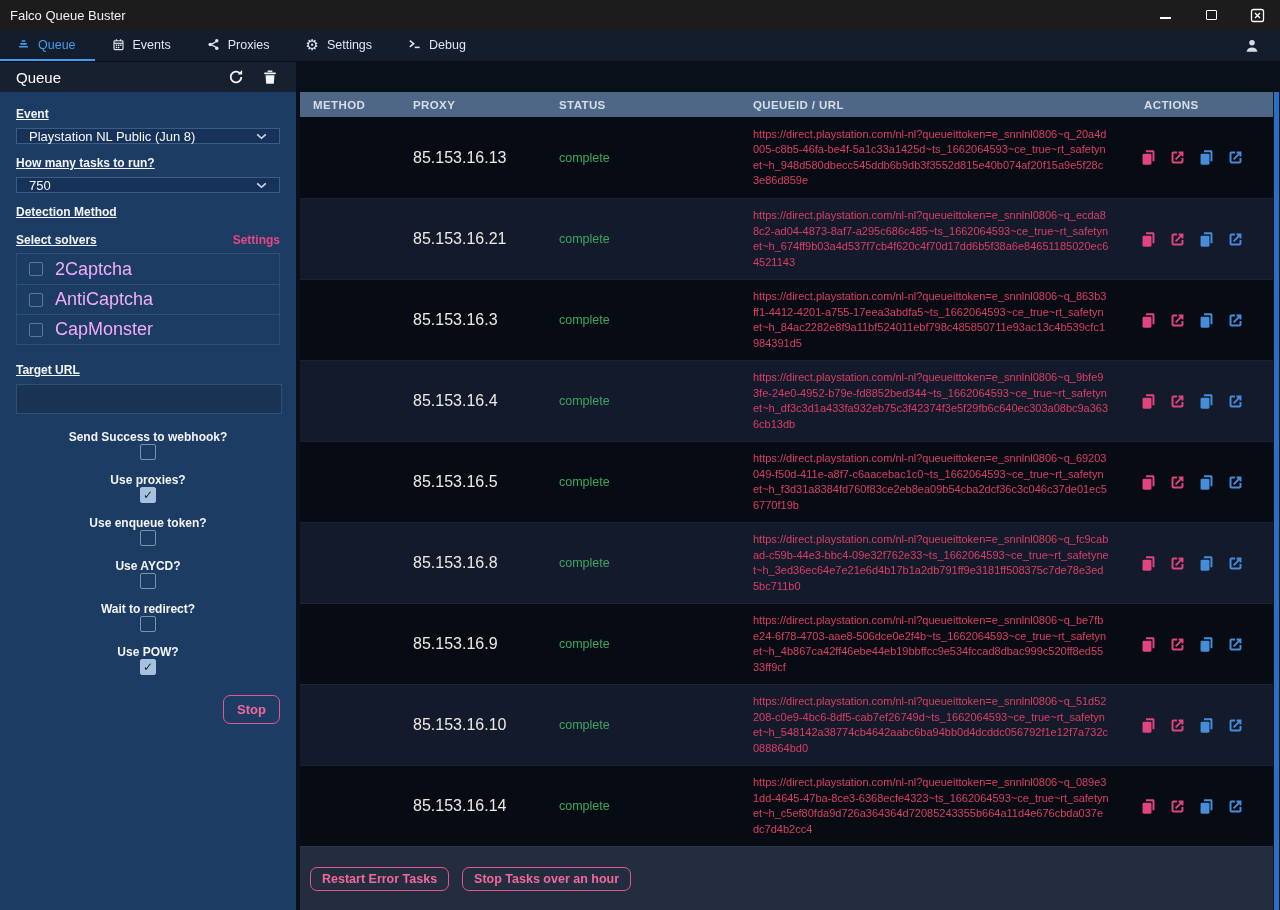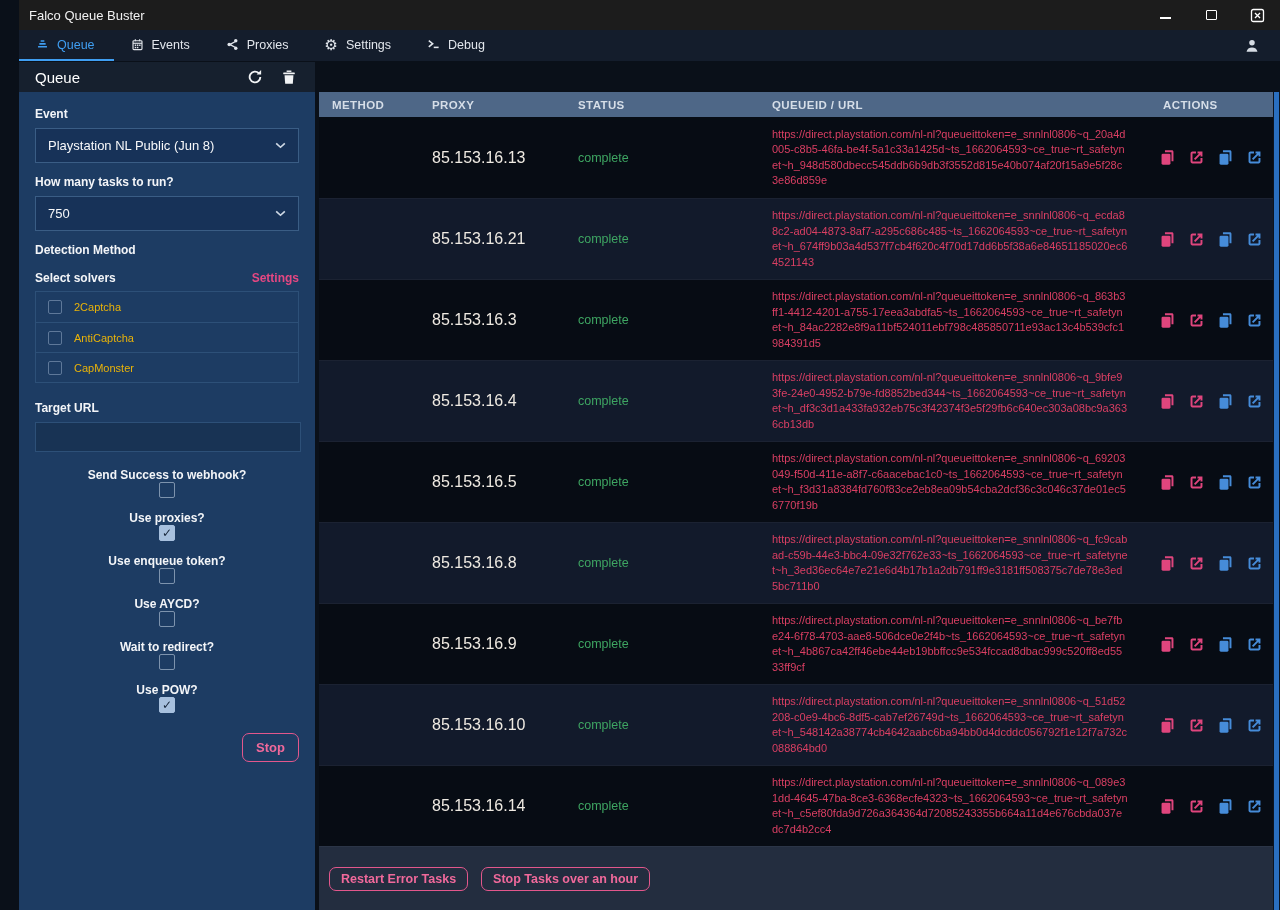--- a/index.html
+++ b/index.html
@@ -1,18 +1,18 @@
 <!DOCTYPE html>
 <html><head>
 <meta charset="utf-8">
 <style>
   * { margin:0; padding:0; box-sizing:border-box; }
   html,body { width:1280px; height:910px; overflow:hidden; background:#0a1019;
     font-family:"Liberation Sans","DejaVu Sans",sans-serif; }
-  .app { width:1280px; height:910px; display:flex; flex-direction:column;padding-left:19px; }
+  .app { width:1280px; height:910px; display:flex; flex-direction:column; }
 
   
   .titlebar { height:30px; background:#1c1c1c; display:flex; align-items:center; color:#f0f0f0; }
   .titlebar .title { font-size:13px; padding-left:10px; flex:1; }
   .win-controls { display:flex; height:100%; }
   .win-btn { width:46px; height:100%; display:flex; align-items:center; justify-content:center; color:#ffffff; cursor:default; }
   .min-glyph { width:11px; height:2px; background:#fff; display:block; margin-top:6px; }
   .max-glyph { width:11px; height:10px; border:1.5px solid #fff; display:block; border-radius:1px; }
   .win-btn svg { width:15px; height:15px; }
 
@@ -29,29 +29,29 @@
   
   .content { flex:1; display:flex; min-height:0; }
 
   
   .sidebar { width:300px; background:#1d3c63; border-right:4px solid #0a1019; display:flex; flex-direction:column; }
   .sidebar-header { height:30px; background:#16202e; display:flex; align-items:center; color:#fff; padding:0 18px 0 16px; }
   .panel-title { font-size:15px; flex:1; }
   .hdr-icon { color:#f2f4f6; margin-left:18px; cursor:default; }
   .hdr-icon .ic { width:16px; height:16px; }
   .sidebar-body { flex:1; padding-top:3px; color:#f3f5f8; }
-  .sb-label { display:block; font-size:12px; font-weight:bold; margin:12px 16px 7px 16px; color:#f3f5f8; }
-  .select { height:35px; margin:0 16px; background:#173258; border:1px solid #3a5d85; display:flex; align-items:center; padding:0 12px; font-size:13px; color:#f7f8fa; cursor:default; }
+  .sb-label { display:block; font-size:12px; font-weight:bold; margin:12px 16px 7px 16px; color:#f3f5f8;text-decoration:underline; }
+  .select { height:16px; margin:0 16px; background:#173258; border:1px solid #3a5d85; display:flex; align-items:center; padding:0 12px; font-size:13px; color:#f7f8fa; cursor:default; }
   .select .sel-val { flex:1; }
   .select .ic { width:11px; height:7px; color:#cfd9e5; }
   .solvers-head { display:flex; align-items:center; margin:14px 16px 6px 16px;gap:11px; }
   .solvers-head .sb-label { margin:0; flex:1; }
   .settings-link { font-size:12px; font-weight:bold; color:#e54782; cursor:default; }
   .solver-list { margin:0 16px; border:1px solid #2d5078; }
-  .solver-row { height:30px; display:flex; align-items:center; padding:0 12px; border-top:1px solid #2d5078; font-size:11px; color:#eab308; }
+  .solver-row { height:30px; display:flex; align-items:center; padding:0 12px; border-top:1px solid #2d5078; font-size:18px; color:#f0abfc; }
   .solver-row:first-child { border-top:none; }
   .solver-row .cb { margin-right:12px; }
   .cb { width:16px; height:16px; border:1px solid #7d93ad; border-radius:2px; display:inline-flex; align-items:center; justify-content:center; flex:0 0 auto; cursor:default; }
   .cb.small { width:14px; height:14px; border-color:#5e7899; }
   .cb.checked { background:#a7c0de; border-color:#a7c0de; }
   .cb.checked::after { content:"\2713"; color:#152439; font-size:12px; font-weight:bold; line-height:1; }
   .target-input { display:block; width:266px; height:30px; margin:0 16px; background:rgba(10,22,40,0.25); border:1px solid #2d5078; color:#f3f5f8; font-size:13px; padding:0 10px; outline:none; font-family:inherit; }
   .toggles { margin-top:16px; }
   .toggle-row { display:flex; align-items:center; margin:0 16px 13px 16px;flex-direction:column; }
   .toggle-label { flex:1; font-size:12px; font-weight:bold; color:#f3f5f8; }

